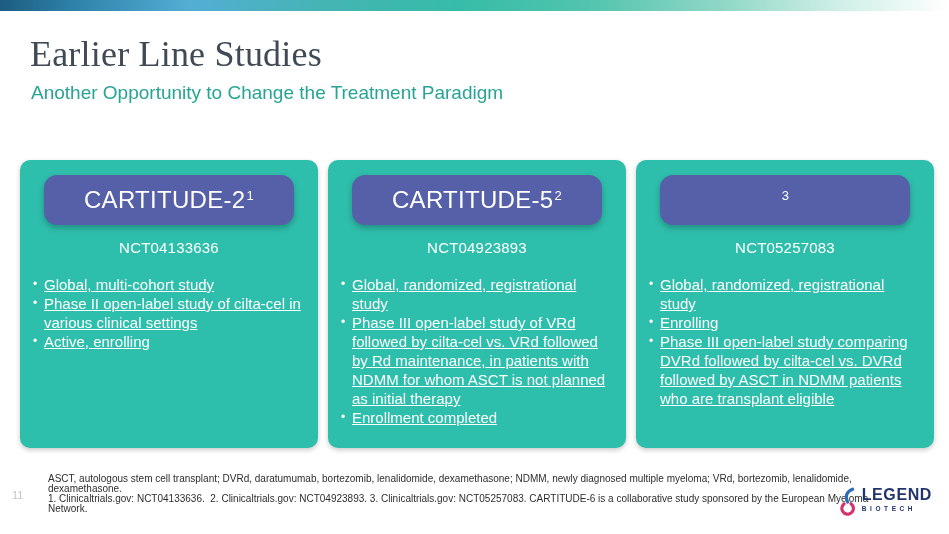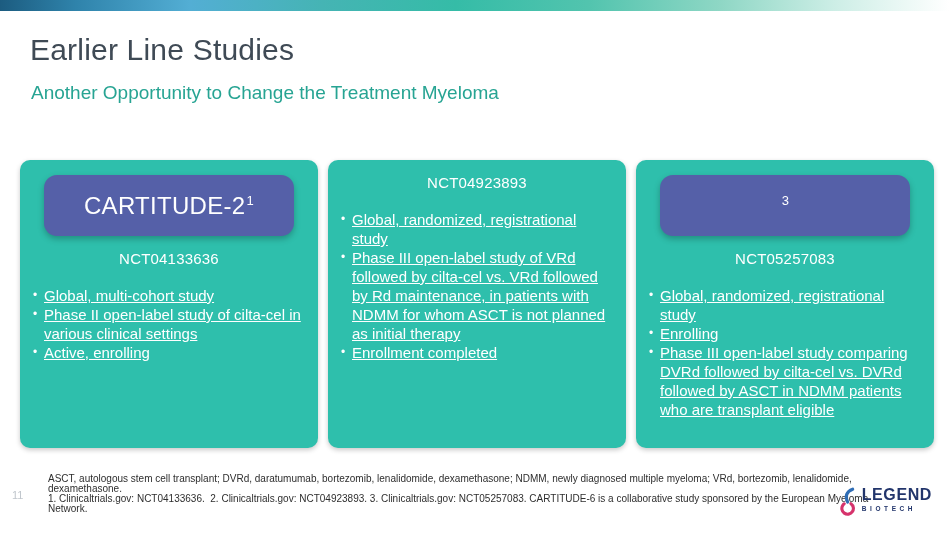--- a/index.html
+++ b/index.html
@@ -11,39 +11,39 @@
     overflow: hidden;
   }
   .topbar {
     position: absolute; top: 0; left: 0; width: 949px; height: 11px;
     background: linear-gradient(to right,
       #1c5c80 0%, #2f83ab 8%, #53aed4 20%, #45b4b4 34%,
       #35bca7 48%, #52c4ae 62%, #8fd7c5 76%, #cdeee6 88%, #ffffff 100%);
   }
   .title {
     position: absolute; left: 30px; top: 33px;
-    font-size: 30px; font-weight: 400; color: #3f4a55; letter-spacing: 0.2px;
+    font-size: 36px; font-weight: 400; color: #3f4a55; letter-spacing: 0.2px; font-family: Liberation Serif, serif;
   }
   .subtitle {
     position: absolute; left: 31px; top: 82px;
     font-size: 19px; font-weight: 400; color: #27a493;
   }
   .cards {
     position: absolute; left: 20px; top: 160px;
     display: flex; gap: 10px;
   }
   .card {
     width: 298px; height: 288px;
     background: #2ebfac;
     border-radius: 10px;
     box-shadow: 0 2px 5px rgba(0,0,0,0.22);
     color: #ffffff;
   }
   .badge {
-    width: 250px; height: 61px;
+    width: 250px; height: 50px;
     margin: 15px auto 7px auto;
     background: #5560a8;
     border-radius: 13px;
     box-shadow: 0 3px 6px rgba(0,0,0,0.25);
     display: flex; align-items: center; justify-content: center;
     font-size: 24px; color: #ffffff; letter-spacing: 0.3px;
   }
   .badge sup { font-size: 13px; line-height: 1; margin-top: -10px; margin-left: 1px; }
   .nct {
     margin-top: 14px;
@@ -83,38 +83,42 @@
     font-size: 6.5px; font-weight: bold; color: #22356b; letter-spacing: 3.6px;
     line-height: 8px; margin-top: 1px;
   }
 </style>
 </head>
 <body>
 
 <div class="topbar"></div>
 
 <h1 class="title">Earlier Line Studies</h1>
-<h2 class="subtitle">Another Opportunity to Change the Treatment Myeloma</h2>
+<h2 class="subtitle">Another Opportunity to Change the Treatment Paradigm</h2>
 
 <div class="cards">
 
   <div class="card">
     <div class="badge">
       <span>CARTITUDE-2</span>
         <sup>1</sup>
     </div>
     <div class="nct">NCT04133636</div>
     <ul class="bullets">
       <li>Global, multi-cohort study</li>
       <li>Phase II open-label study of cilta-cel in various clinical settings</li>
       <li>Active, enrolling</li>
     </ul>
   </div>
 
   <div class="card">
+    <div class="badge">
+      <span>CARTITUDE-5</span>
+        <sup>2</sup>
+    </div>
     <div class="nct">NCT04923893</div>
     <ul class="bullets">
       <li>Global, randomized, registrational study</li>
       <li>Phase III open-label study of VRd followed by cilta-cel vs. VRd followed by Rd maintenance, in patients with NDMM for whom ASCT is not planned as initial therapy</li>
       <li>Enrollment completed</li>
     </ul>
   </div>
 
   <div class="card">
     <div class="badge">

